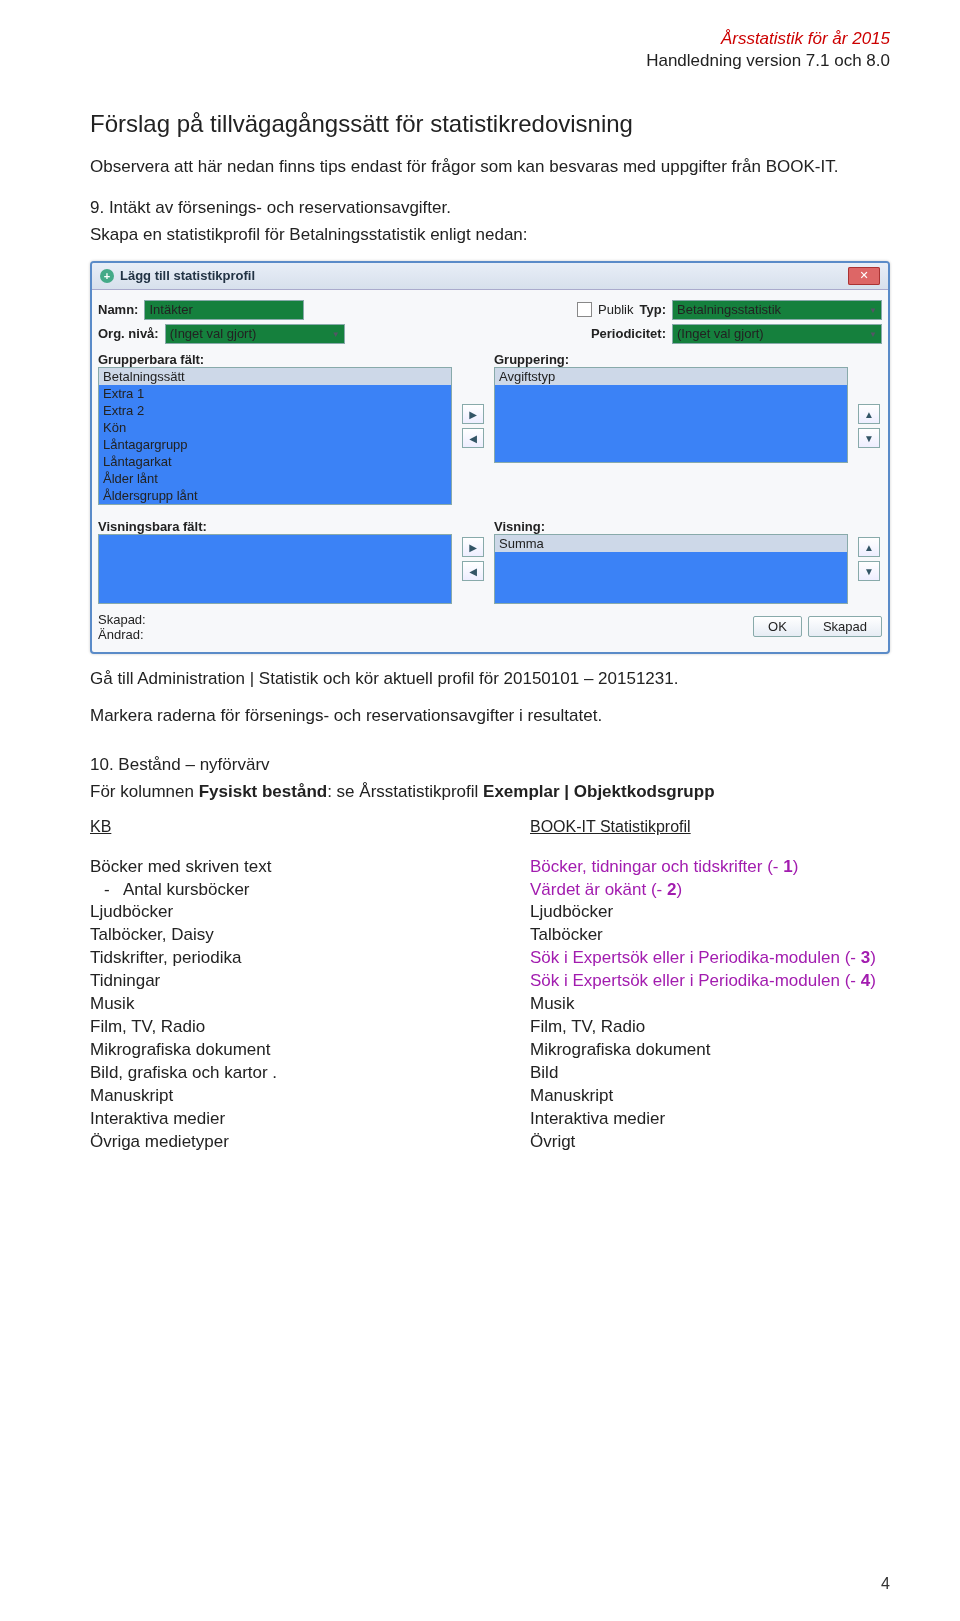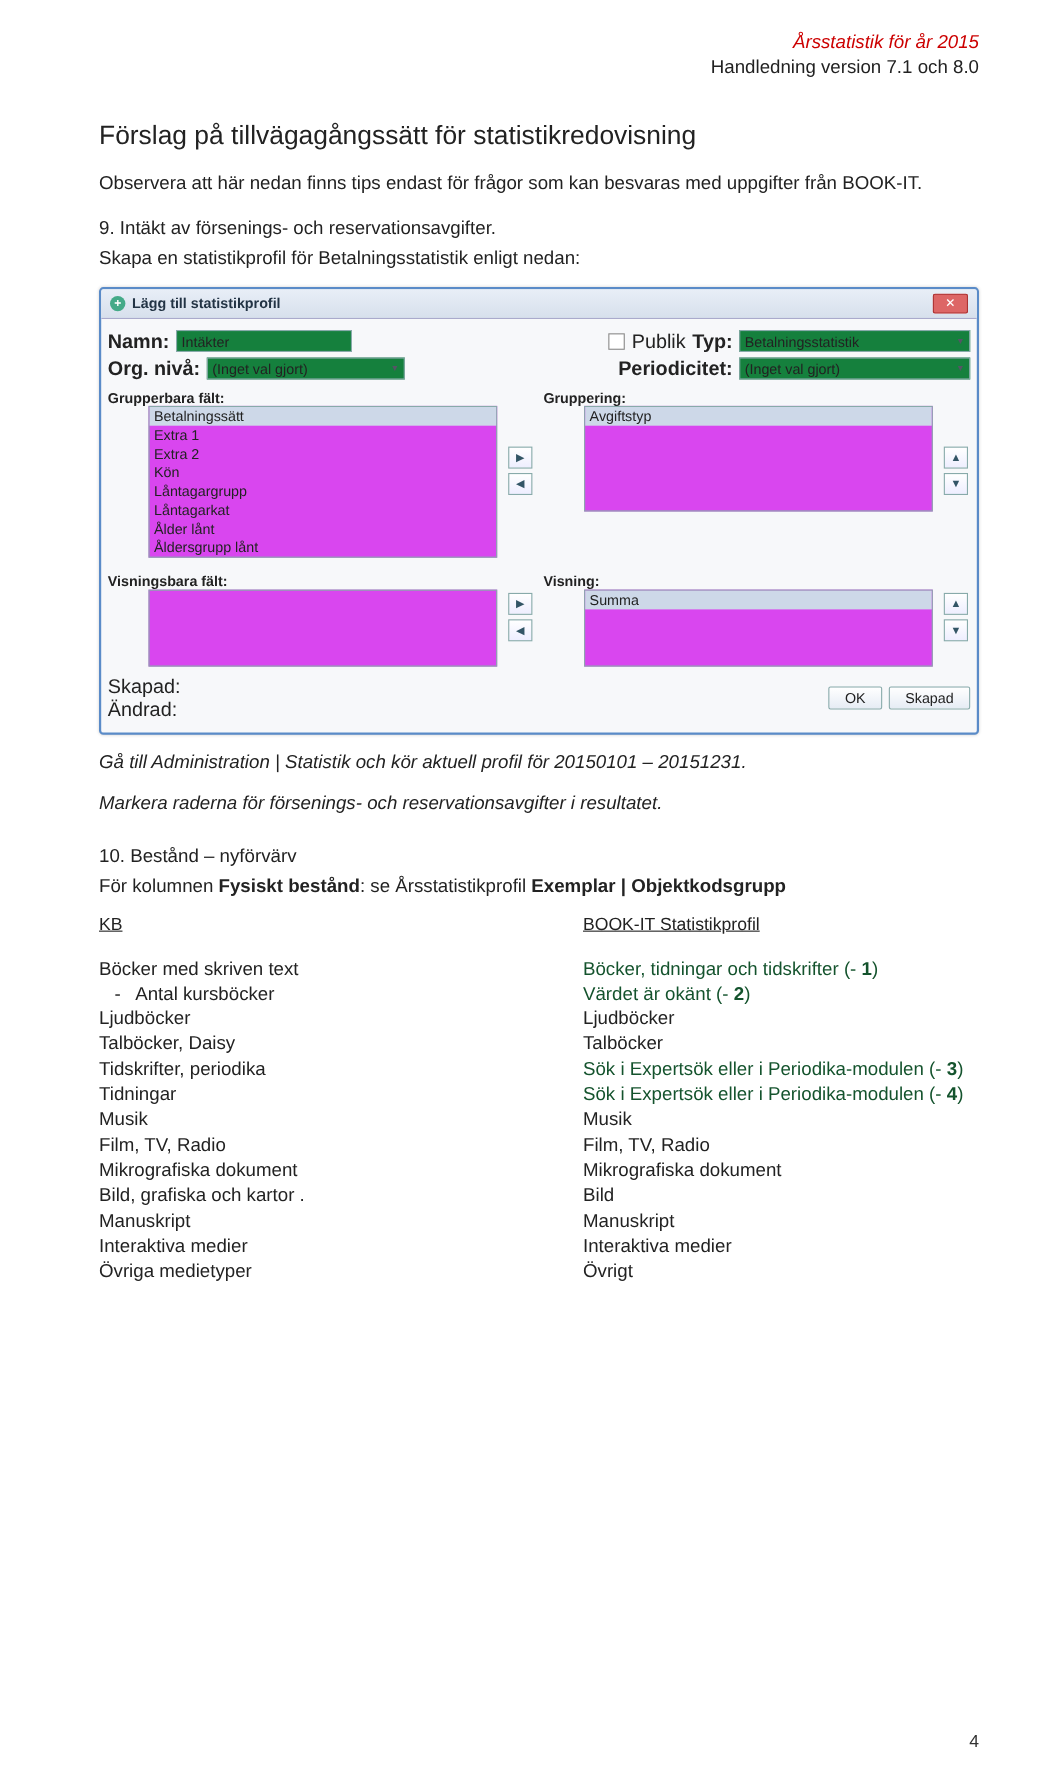--- a/index.html
+++ b/index.html
@@ -51,38 +51,38 @@
     border-bottom: 1px solid #aac;
   }
   .dialog-title { display: flex; align-items: center; gap: 6px; font-weight: bold; color: #234; }
   .close-btn {
     background: #d66; color: #fff; width: 32px; height: 18px;
     display: flex; align-items: center; justify-content: center;
     border-radius: 2px; font-size: 11px; box-shadow: inset 0 0 0 1px #a33;
   }
   .dialog-body { padding: 6px 6px 10px 6px; }
   .row { display: flex; align-items: center; gap: 6px; margin: 4px 0; flex-wrap: nowrap; }
-  .lbl { font-weight: bold; font-size: 18px; white-space: nowrap; }
+  .lbl { font-weight: bold; font-size: 13px; white-space: nowrap; }
   .input {
     border: 1px solid #8aa; background: #15803d; height: 18px;
     padding: 0 4px; font-size: 13px; display: inline-flex; align-items: center;
     flex: 1; overflow: hidden;
   }
   .input.short { flex: none; width: 150px; }
   .combo { position: relative; }
   .combo::after { content: "▼"; font-size: 8px; color: #556; position: absolute; right: 4px; top: 50%; transform: translateY(-50%); }
   .checkbox {
     width: 13px; height: 13px; border: 1px solid #888; background: #fff; display: inline-block;
   }
   .two-col { display: flex; gap: 8px; }
   .col { flex: 1; }
   .section-label { font-weight: bold; font-size: 13px; margin-top: 4px; }
   .listbox {
-    border: 1px solid #8aa; background: #d946ef; min-height: 96px;
-    font-size: 13px; box-sizing: border-box; margin-left: 37px;
+    border: 1px solid #8aa; background: #3b82f6; min-height: 96px;
+    font-size: 13px; box-sizing: border-box;
   }
   .listbox.tall { min-height: 96px; }
   .listbox .item { padding: 1px 4px; }
   .listbox .item.sel { background: #cdd8e8; }
   .move-col {
     display: flex; flex-direction: column; justify-content: center; gap: 4px; padding: 0 2px;
   }
   .move-btn {
     width: 20px; height: 18px; border: 1px solid #8aa; background: linear-gradient(#fff,#eef);
     display: flex; align-items: center; justify-content: center; font-size: 10px; color: #356;
@@ -91,33 +91,33 @@
     display: flex; align-items: center; justify-content: space-between;
     padding: 4px 0 0 0; margin-top: 4px;
   }
   .footer-left { font-size: 13px; }
   .footer-right { display: flex; gap: 6px; }
   .btn {
     border: 1px solid #8aa; background: linear-gradient(#fff,#e6ecf4);
     padding: 2px 14px; font-size: 13px; border-radius: 2px;
   }
 
-  .after-dialog p { margin-top: 14px; font-style: italic; }
+  .after-dialog p { margin-top: 14px; }
 
   .sect10 { margin-top: 26px; }
   .bold { font-weight: bold; }
 
   .table-cols { display: flex; gap: 80px; margin-top: 14px; }
   .table-cols .col-l, .table-cols .col-r { flex: 1; }
   .underline { text-decoration: underline; }
   .table-cols ul { list-style: none; padding: 0; margin: 20px 0 0 0; }
   .table-cols li { font-size: 17px; line-height: 1.35; padding: 0; }
   .table-cols .indent { padding-left: 34px; text-indent: -20px; }
   .table-cols .indent::before { content: "-   "; white-space: pre; }
-  .red { color: #14532d; }
+  .red { color: #a21caf; }
 
   .pagenum { position: absolute; bottom: 28px; right: 70px; font-size: 16px; color: #333; }
 
   .plus-ico {
     width: 14px; height: 14px; border-radius: 50%; background: #4a8;
     display: inline-flex; align-items: center; justify-content: center;
     color: #fff; font-size: 11px; font-weight: bold;
   }
 </style>
 </head>

